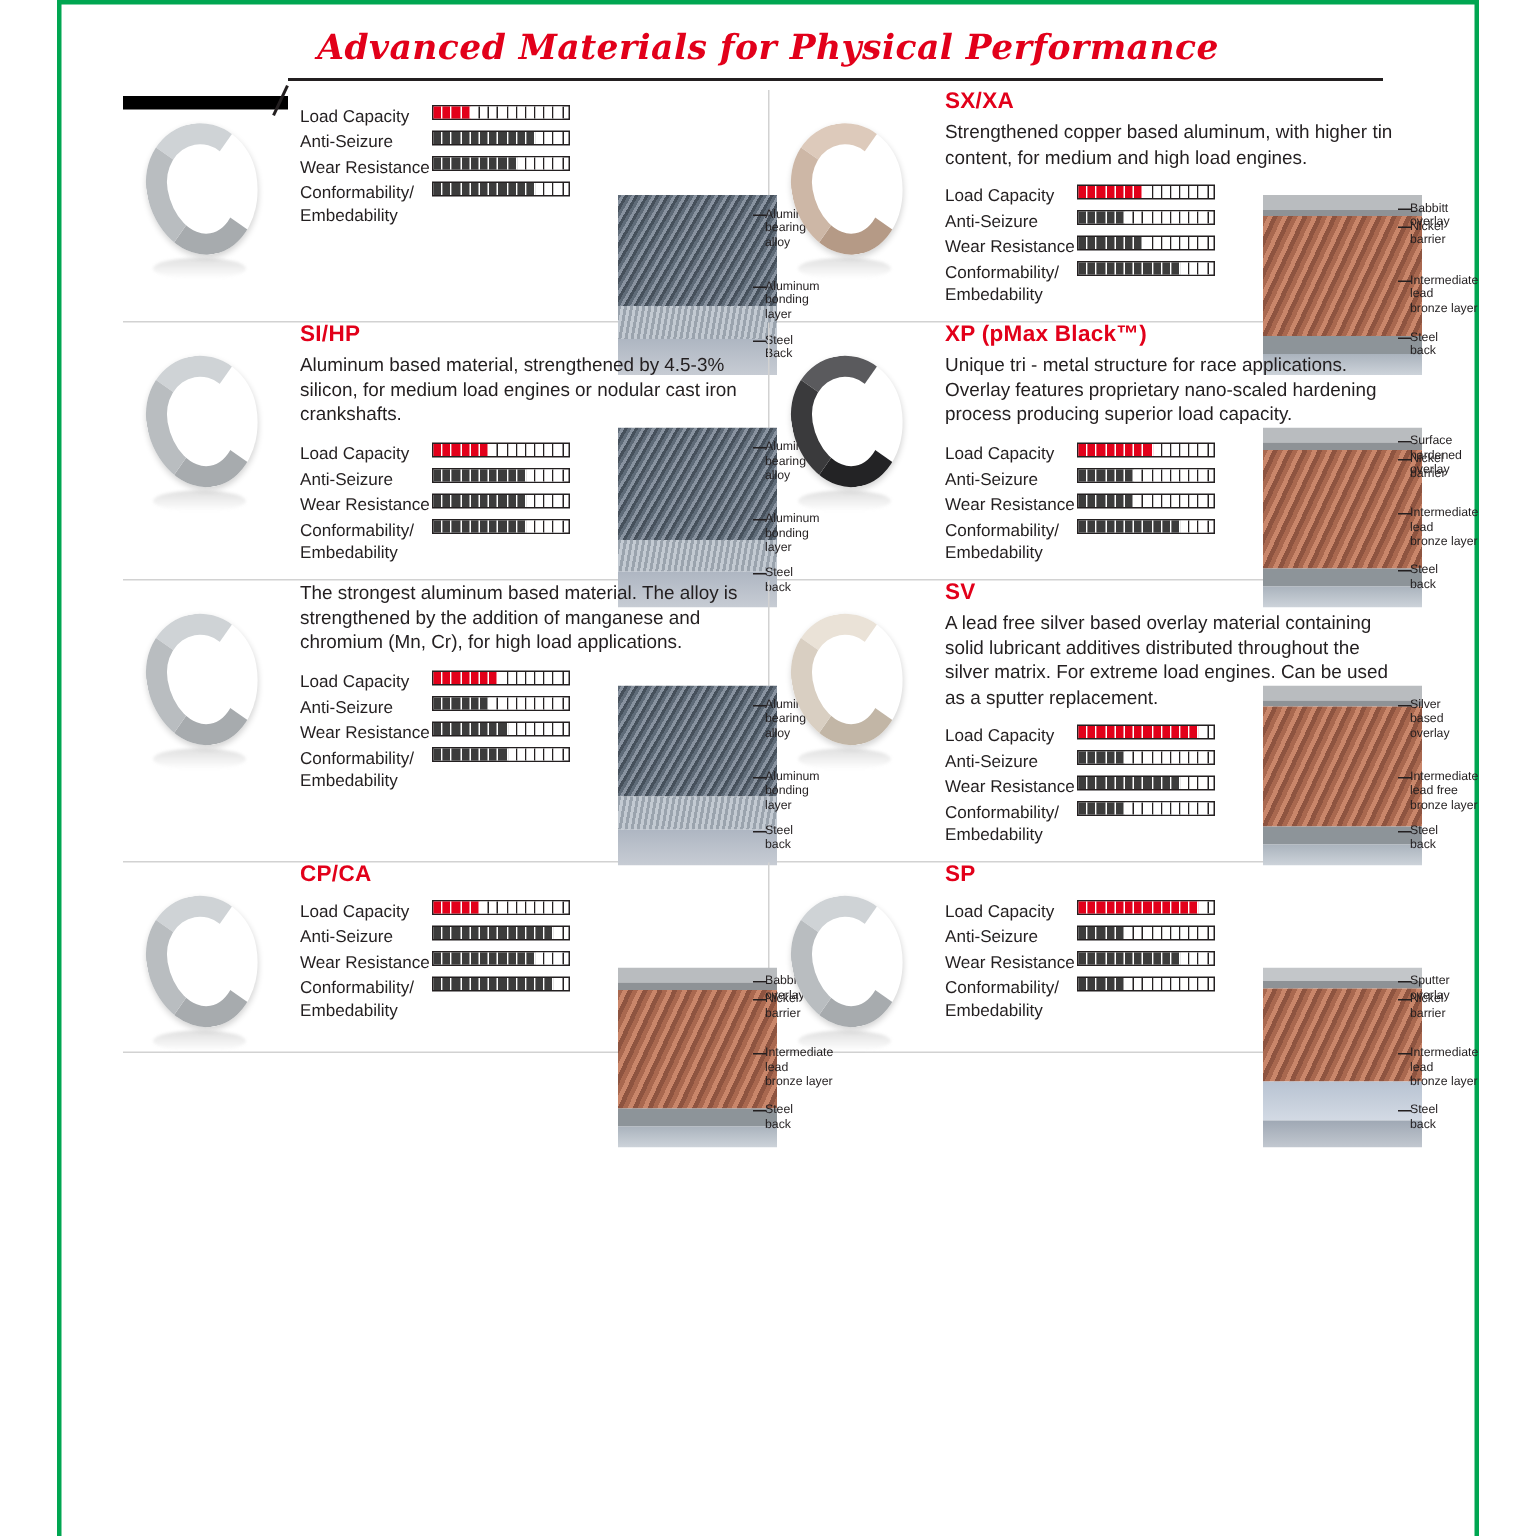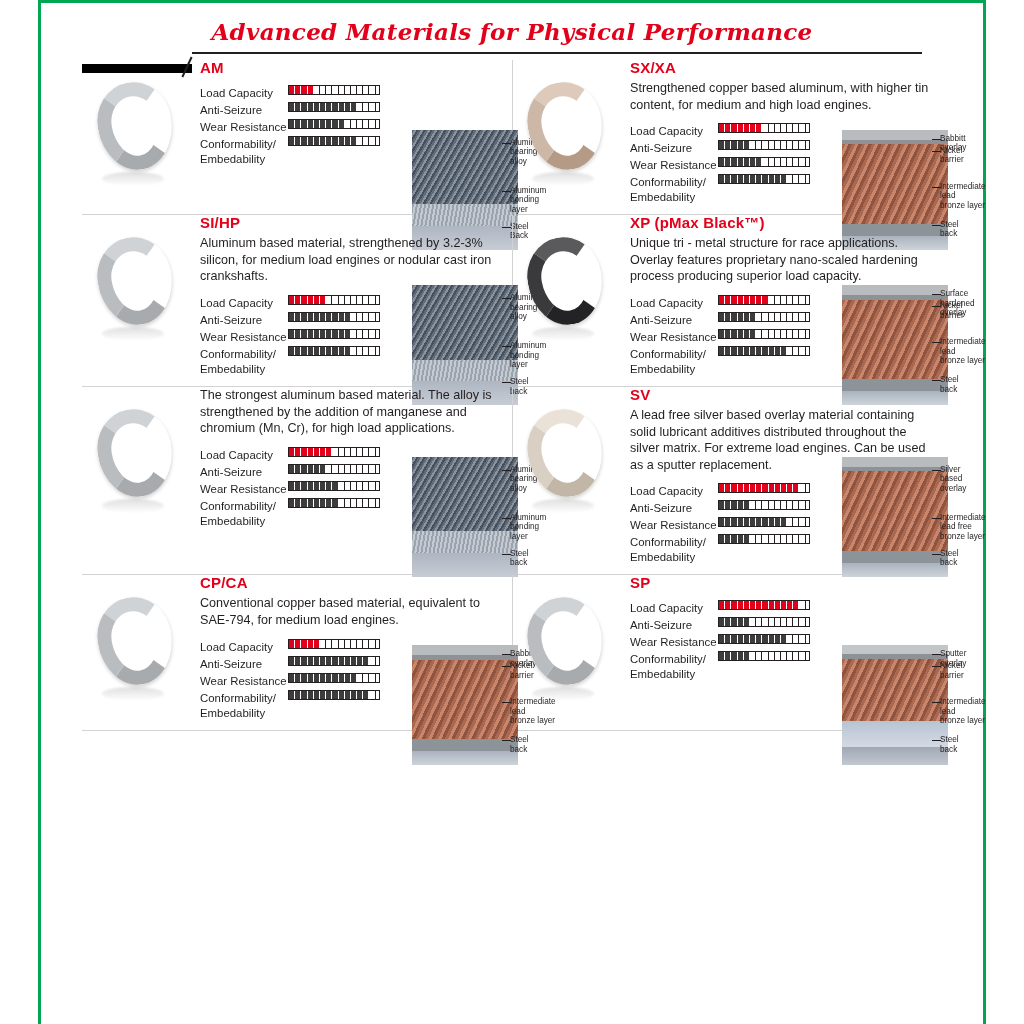--- a/index.html
+++ b/index.html
@@ -158,21 +158,20 @@
       <div class="vr"></div>
     <div class="cell">
       <div class="cell-inner">
         <div class="img-col">
           <div class="shell ">
             <div class="arc"></div>
             <div class="reflect"></div>
           </div>
         </div>
         <div class="txt-col">
-          <div class="mat-name">AM</div>
           <div class="props">
             <div class="props-labels">
               <div class="prop-label">Load Capacity</div>
               <div class="prop-label">Anti-Seizure</div>
               <div class="prop-label">Wear Resistance</div>
               <div class="prop-label two-line">Conformability/</div>
               <div class="prop-label two-line">Embedability</div>
             </div>
             <div class="props-bars">
               <div class="bar">
@@ -373,21 +372,21 @@
     <div class="cell">
       <div class="cell-inner">
         <div class="img-col">
           <div class="shell ">
             <div class="arc"></div>
             <div class="reflect"></div>
           </div>
         </div>
         <div class="txt-col">
           <div class="mat-name">SI/HP</div>
-          <div class="mat-desc">Aluminum based material, strengthened by 3.2-3% silicon, for medium load engines or nodular cast iron crankshafts.</div>
+          <div class="mat-desc">Aluminum based material, strengthened by 4.5-3% silicon, for medium load engines or nodular cast iron crankshafts.</div>
           <div class="props">
             <div class="props-labels">
               <div class="prop-label">Load Capacity</div>
               <div class="prop-label">Anti-Seizure</div>
               <div class="prop-label">Wear Resistance</div>
               <div class="prop-label two-line">Conformability/</div>
               <div class="prop-label two-line">Embedability</div>
             </div>
             <div class="props-bars">
               <div class="bar">
@@ -800,21 +799,20 @@
     <div class="cell">
       <div class="cell-inner">
         <div class="img-col">
           <div class="shell ">
             <div class="arc"></div>
             <div class="reflect"></div>
           </div>
         </div>
         <div class="txt-col">
           <div class="mat-name">CP/CA</div>
-          <div class="mat-desc">Conventional copper based material, equivalent to SAE-794, for medium load engines.</div>
           <div class="props">
             <div class="props-labels">
               <div class="prop-label">Load Capacity</div>
               <div class="prop-label">Anti-Seizure</div>
               <div class="prop-label">Wear Resistance</div>
               <div class="prop-label two-line">Conformability/</div>
               <div class="prop-label two-line">Embedability</div>
             </div>
             <div class="props-bars">
               <div class="bar">

